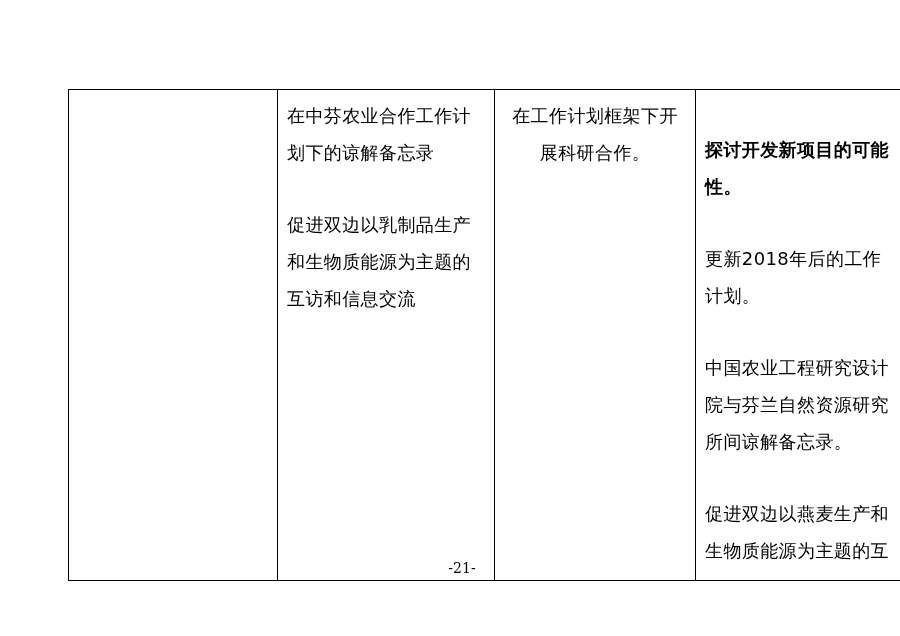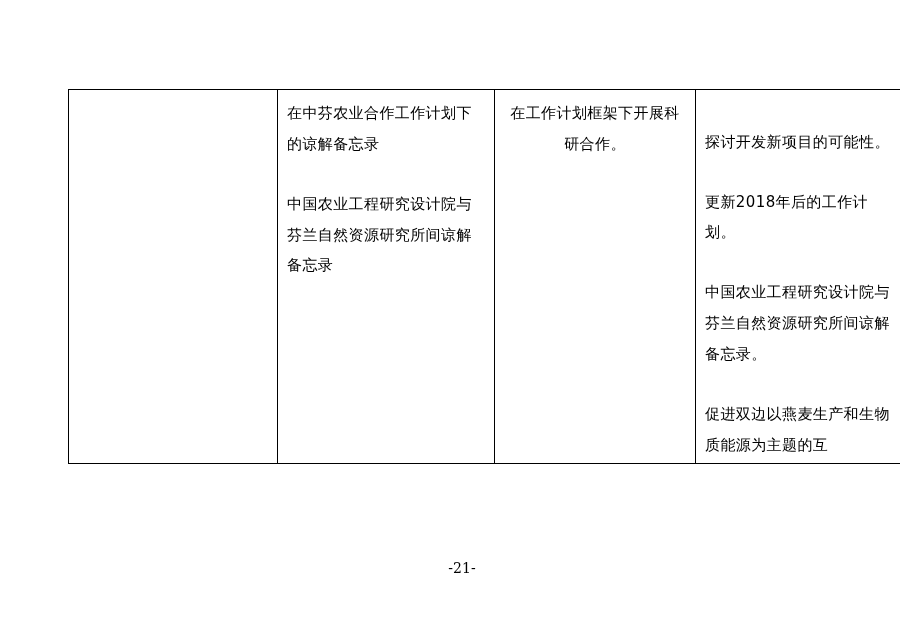--- a/index.html
+++ b/index.html
@@ -27,22 +27,22 @@
     position: absolute;
     left: 68px;
     top: 89px;
     width: 763px;
     border-collapse: collapse;
     table-layout: fixed;
   }
   .doc-table td {
     border: 1px solid #000000;
     vertical-align: top;
-    padding: 8px 9px 3px 9px;
-    font-size: 15px;
+    padding: 8px 9px 11px 9px;
+    font-size: 18px;
     line-height: 2.05;
     font-family: "DejaVu Sans", sans-serif;
     letter-spacing: 0.4px;
   }
   .col-1 { width: 190px; }
   .col-2 { width: 198px; }
   .col-3 { width: 182px; text-align: center; }
   .col-4 { width: 193px; }
 
   .cell-inner {
@@ -51,20 +51,21 @@
   .para {
     display: block;
     margin: 0;
     white-space: pre-wrap;
   }
   .para + .para {
     margin-top: 1.95em;
   }
   .cell-offset > .para:first-child {
     margin-top: 1.9em;
+    font-weight: bold;
   }
   .page-number {
     position: absolute;
     left: 12px;
     top: 560px;
     width: 900px;
     text-align: center;
     font-size: 14px;
     font-family: "DejaVu Serif", serif;
     color: #000000;
@@ -77,21 +78,21 @@
 
   <table class="doc-table">
     <tbody>
       <tr>
         <td class="col-1">
           <span class="cell-inner"></span>
         </td>
         <td class="col-2">
           <span class="cell-inner">
             <span class="para">在中芬农业合作工作计划下的谅解备忘录</span>
-            <span class="para">中国农业工程研究设计院与芬兰自然资源研究所间谅解备忘录</span>
+            <span class="para">促进双边以乳制品生产和生物质能源为主题的互访和信息交流</span>
           </span>
         </td>
         <td class="col-3">
           <span class="cell-inner">
             <span class="para">在工作计划框架下开展科研合作。</span>
           </span>
         </td>
         <td class="col-4">
           <span class="cell-inner cell-offset">
             <span class="para">探讨开发新项目的可能性。</span>

